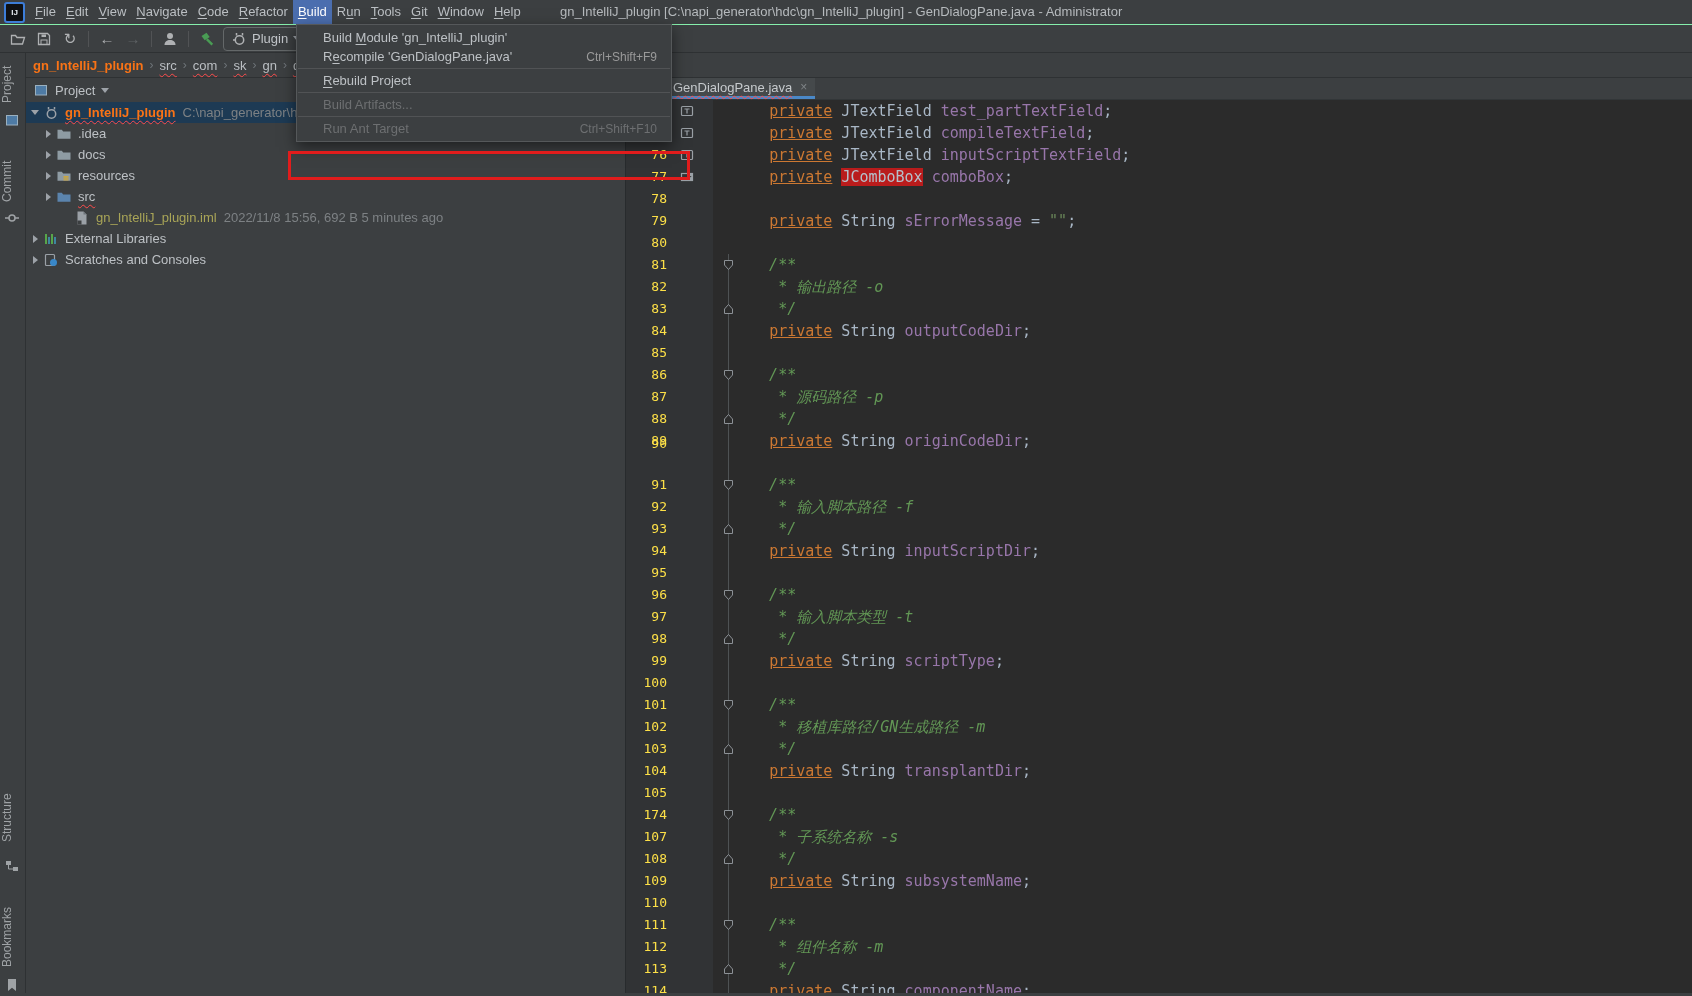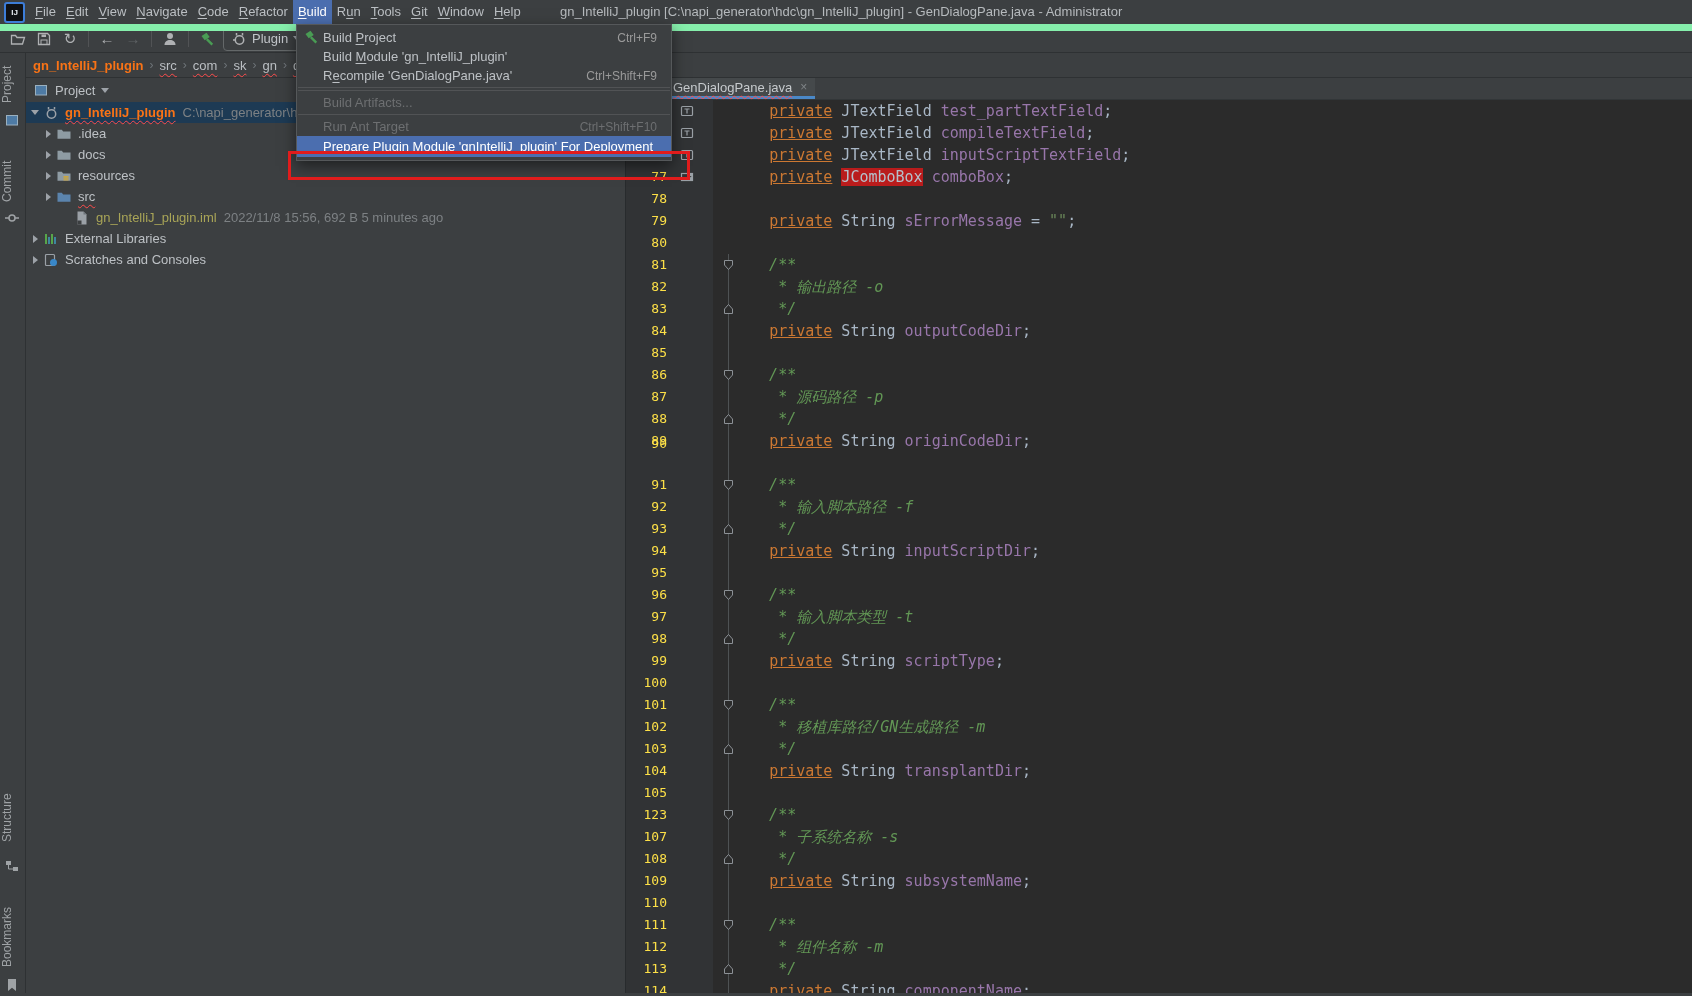--- a/index.html
+++ b/index.html
@@ -4,21 +4,21 @@
 <style>
   html,body{margin:0;padding:0;background:#2b2b2b;width:1692px;height:996px;overflow:hidden;
     font-family:"Liberation Sans",sans-serif;-webkit-font-smoothing:antialiased;}
   #app{position:absolute;inset:0;width:1692px;height:996px;}
   .ic{display:inline-flex;align-items:center;justify-content:center;width:16px;height:16px;flex:0 0 auto;}
   u{text-decoration:underline;text-underline-offset:2px;}
   .sq{text-decoration-line:underline;text-decoration-style:wavy;text-decoration-color:#ff4c4c;
       text-decoration-thickness:1px;text-underline-offset:3px;}
   
   .titlebar{position:absolute;left:0;top:0;width:1692px;height:24px;background:#3c3f41;
-    border-bottom:7px solid #86efac;display:flex;align-items:center;z-index:10;}
+    border-bottom:1px solid #86efac;display:flex;align-items:center;z-index:10;}
   .appicon{width:17px;height:17px;margin-left:4px;background:#101114;border:2px solid #3d7dd8;border-radius:3px;
     color:#e8ecf2;font-size:8px;font-weight:bold;display:flex;align-items:center;justify-content:center;}
   #menubar{display:flex;height:24px;margin-left:5px;}
   .mi{height:24px;line-height:24px;padding:0 5px;font-size:13px;color:#bbbfc3;cursor:default;}
   .mi.active{background:#4b6eaf;color:#ffffff;}
   .wintitle{position:absolute;left:560px;top:0;height:24px;line-height:24px;font-size:13px;color:#b6babd;}
   
   .toolbar{position:absolute;left:0;top:25px;width:1692px;height:27px;background:#3c3f41;
     border-bottom:1px solid #2e3133;display:flex;align-items:center;z-index:5;}
   .tbtn{width:16px;height:16px;margin-left:10px;display:flex;align-items:center;justify-content:center;
@@ -599,21 +599,21 @@
     <span class="fmark"></span>
     <pre class="ctext"><span class="tok-p">    </span><span class="tok-k">private</span><span class="tok-p"> String </span><span class="tok-f">transplantDir</span><span class="tok-p">;</span></pre>
   </div>
         <div class="crow" style="top:704px">
     <span class="lnum">105</span>
     <span class="gic"></span>
     <span class="fmark"></span>
     <pre class="ctext"></pre>
   </div>
         <div class="crow" style="top:726px">
-    <span class="lnum">123</span>
+    <span class="lnum">174</span>
     <span class="gic"></span>
     <span class="fmark">
             <svg width="11" height="12">
               <polygon points="1.5,1.5 9.5,1.5 9.5,6 5.5,10.5 1.5,6" fill="#2b2b2b" stroke="#8c9196"></polygon>
             </svg>
           </span>
     <pre class="ctext"><span class="tok-c">    /**</span></pre>
   </div>
         <div class="crow" style="top:748px">
     <span class="lnum">107</span>
@@ -673,56 +673,46 @@
     <span class="lnum">114</span>
     <span class="gic"></span>
     <span class="fmark"></span>
     <pre class="ctext"><span class="tok-p">    </span><span class="tok-k">private</span><span class="tok-p"> String </span><span class="tok-f">componentName</span><span class="tok-p">;</span></pre>
   </div>
       </div>
   </div>
 
   <div id="popup">
       <div class="pitem">
-    <span class="ic">
-          <svg width="16" height="16">
-            <path d="M2.5 5l5-3.2 3.2 4.2-5 3.2z" fill="#499C54"></path>
-            <path d="M7.8 8.2l5.5 5.5" stroke="#499C54" stroke-width="2.4"></path>
-          </svg>
-        </span>
-    <span class="plabel">Build <u>P</u>roject</span>
-    <span class="pshort">Ctrl+F9</span>
-  </div>
-      <div class="pitem">
 
     <span class="plabel">Build <u>M</u>odule 'gn_IntelliJ_plugin'</span>
 
   </div>
       <div class="pitem">
 
     <span class="plabel">R<u>e</u>compile 'GenDialogPane.java'</span>
     <span class="pshort">Ctrl+Shift+F9</span>
   </div>
       <div class="psep"></div>
+      <div class="pitem">
+
+    <span class="plabel"><u>R</u>ebuild Project</span>
+
+  </div>
       <div class="psep"></div>
       <div class="pitem disabled">
 
     <span class="plabel">Build Artifacts...</span>
 
   </div>
       <div class="psep"></div>
       <div class="pitem disabled">
 
     <span class="plabel">Run Ant Target</span>
     <span class="pshort">Ctrl+Shift+F10</span>
   </div>
-      <div class="pitem sel">
-
-    <span class="plabel">Prepare Plugin Module 'gn<u>I</u>ntelliJ_plugin' For Deployment</span>
-
-  </div>
     </div>
 
   <div id="redbox"></div>
 
   <div class="bottomstrip"></div>
 
 </div>
 
 </body></html>

